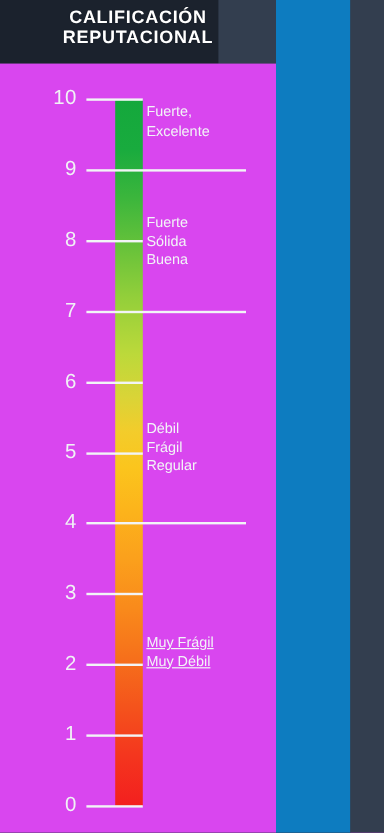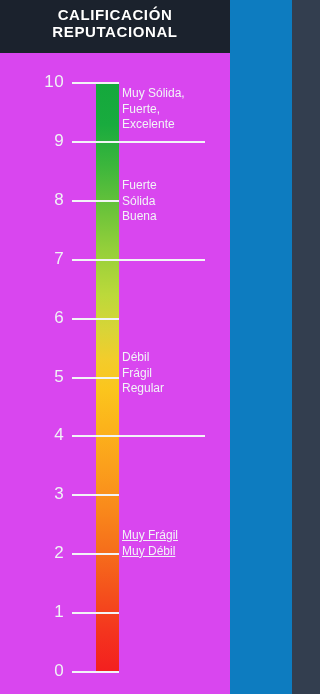--- a/index.html
+++ b/index.html
@@ -31,21 +31,21 @@
     width: 62px;
     height: 694px;
     background: #0d7cc0;
   }
 
   
   .header-band {
     position: absolute;
     top: 0;
     left: 0;
-    width: 230px;
+    width: 182px;
     height: 53px;
     background: #1b222d;
   }
   .header-band .title-line {
     position: absolute;
     left: 0;
     width: 230px;
     text-align: center;
     color: #ffffff;
     font-weight: bold;
@@ -192,21 +192,20 @@
           <div class="tick-line"></div>
           <div class="tick-label">1</div>
         </div>
         <div class="tick short" style="top: 619px;">
           <div class="tick-line"></div>
           <div class="tick-label">0</div>
         </div>
       </div>
     <div id="cats">
         <div class="cat" style="top: 33px;">
-          <div>Muy Sólida,</div>
           <div>Fuerte,</div>
           <div>Excelente</div>
         </div>
         <div class="cat" style="top: 125px;">
           <div>Fuerte</div>
           <div>Sólida</div>
           <div>Buena</div>
         </div>
         <div class="cat" style="top: 297px;">
           <div>Débil</div>

